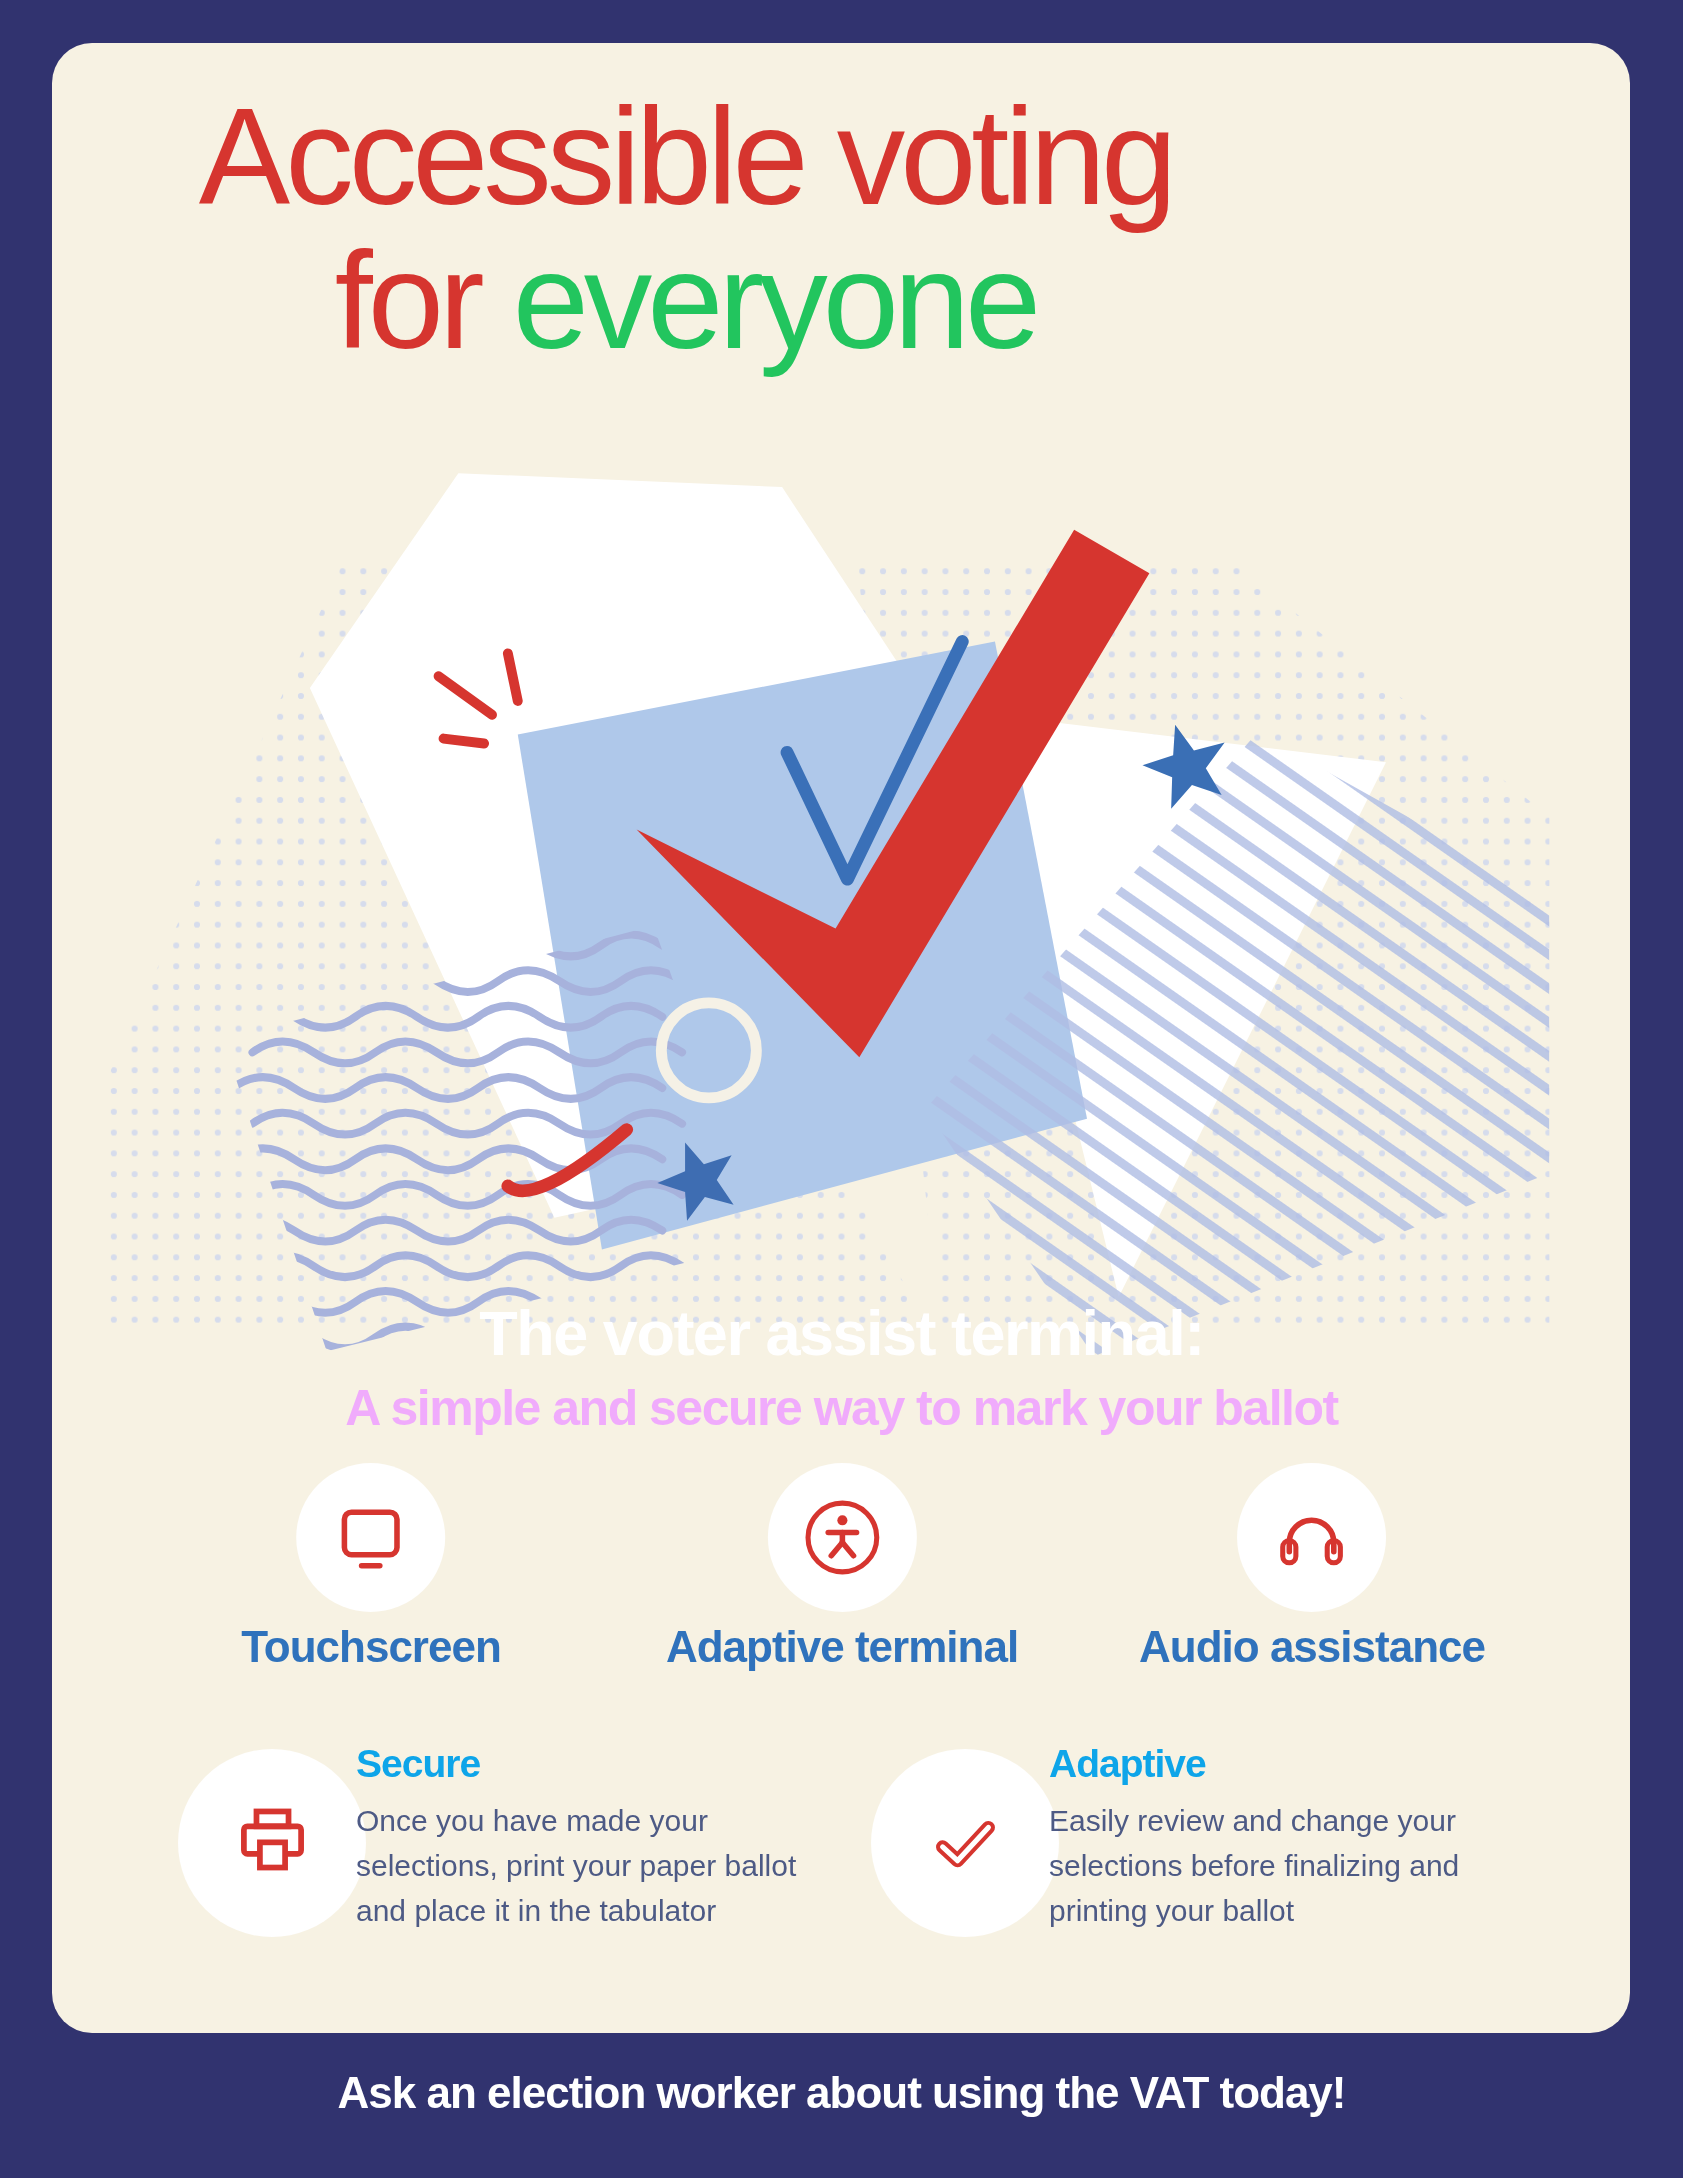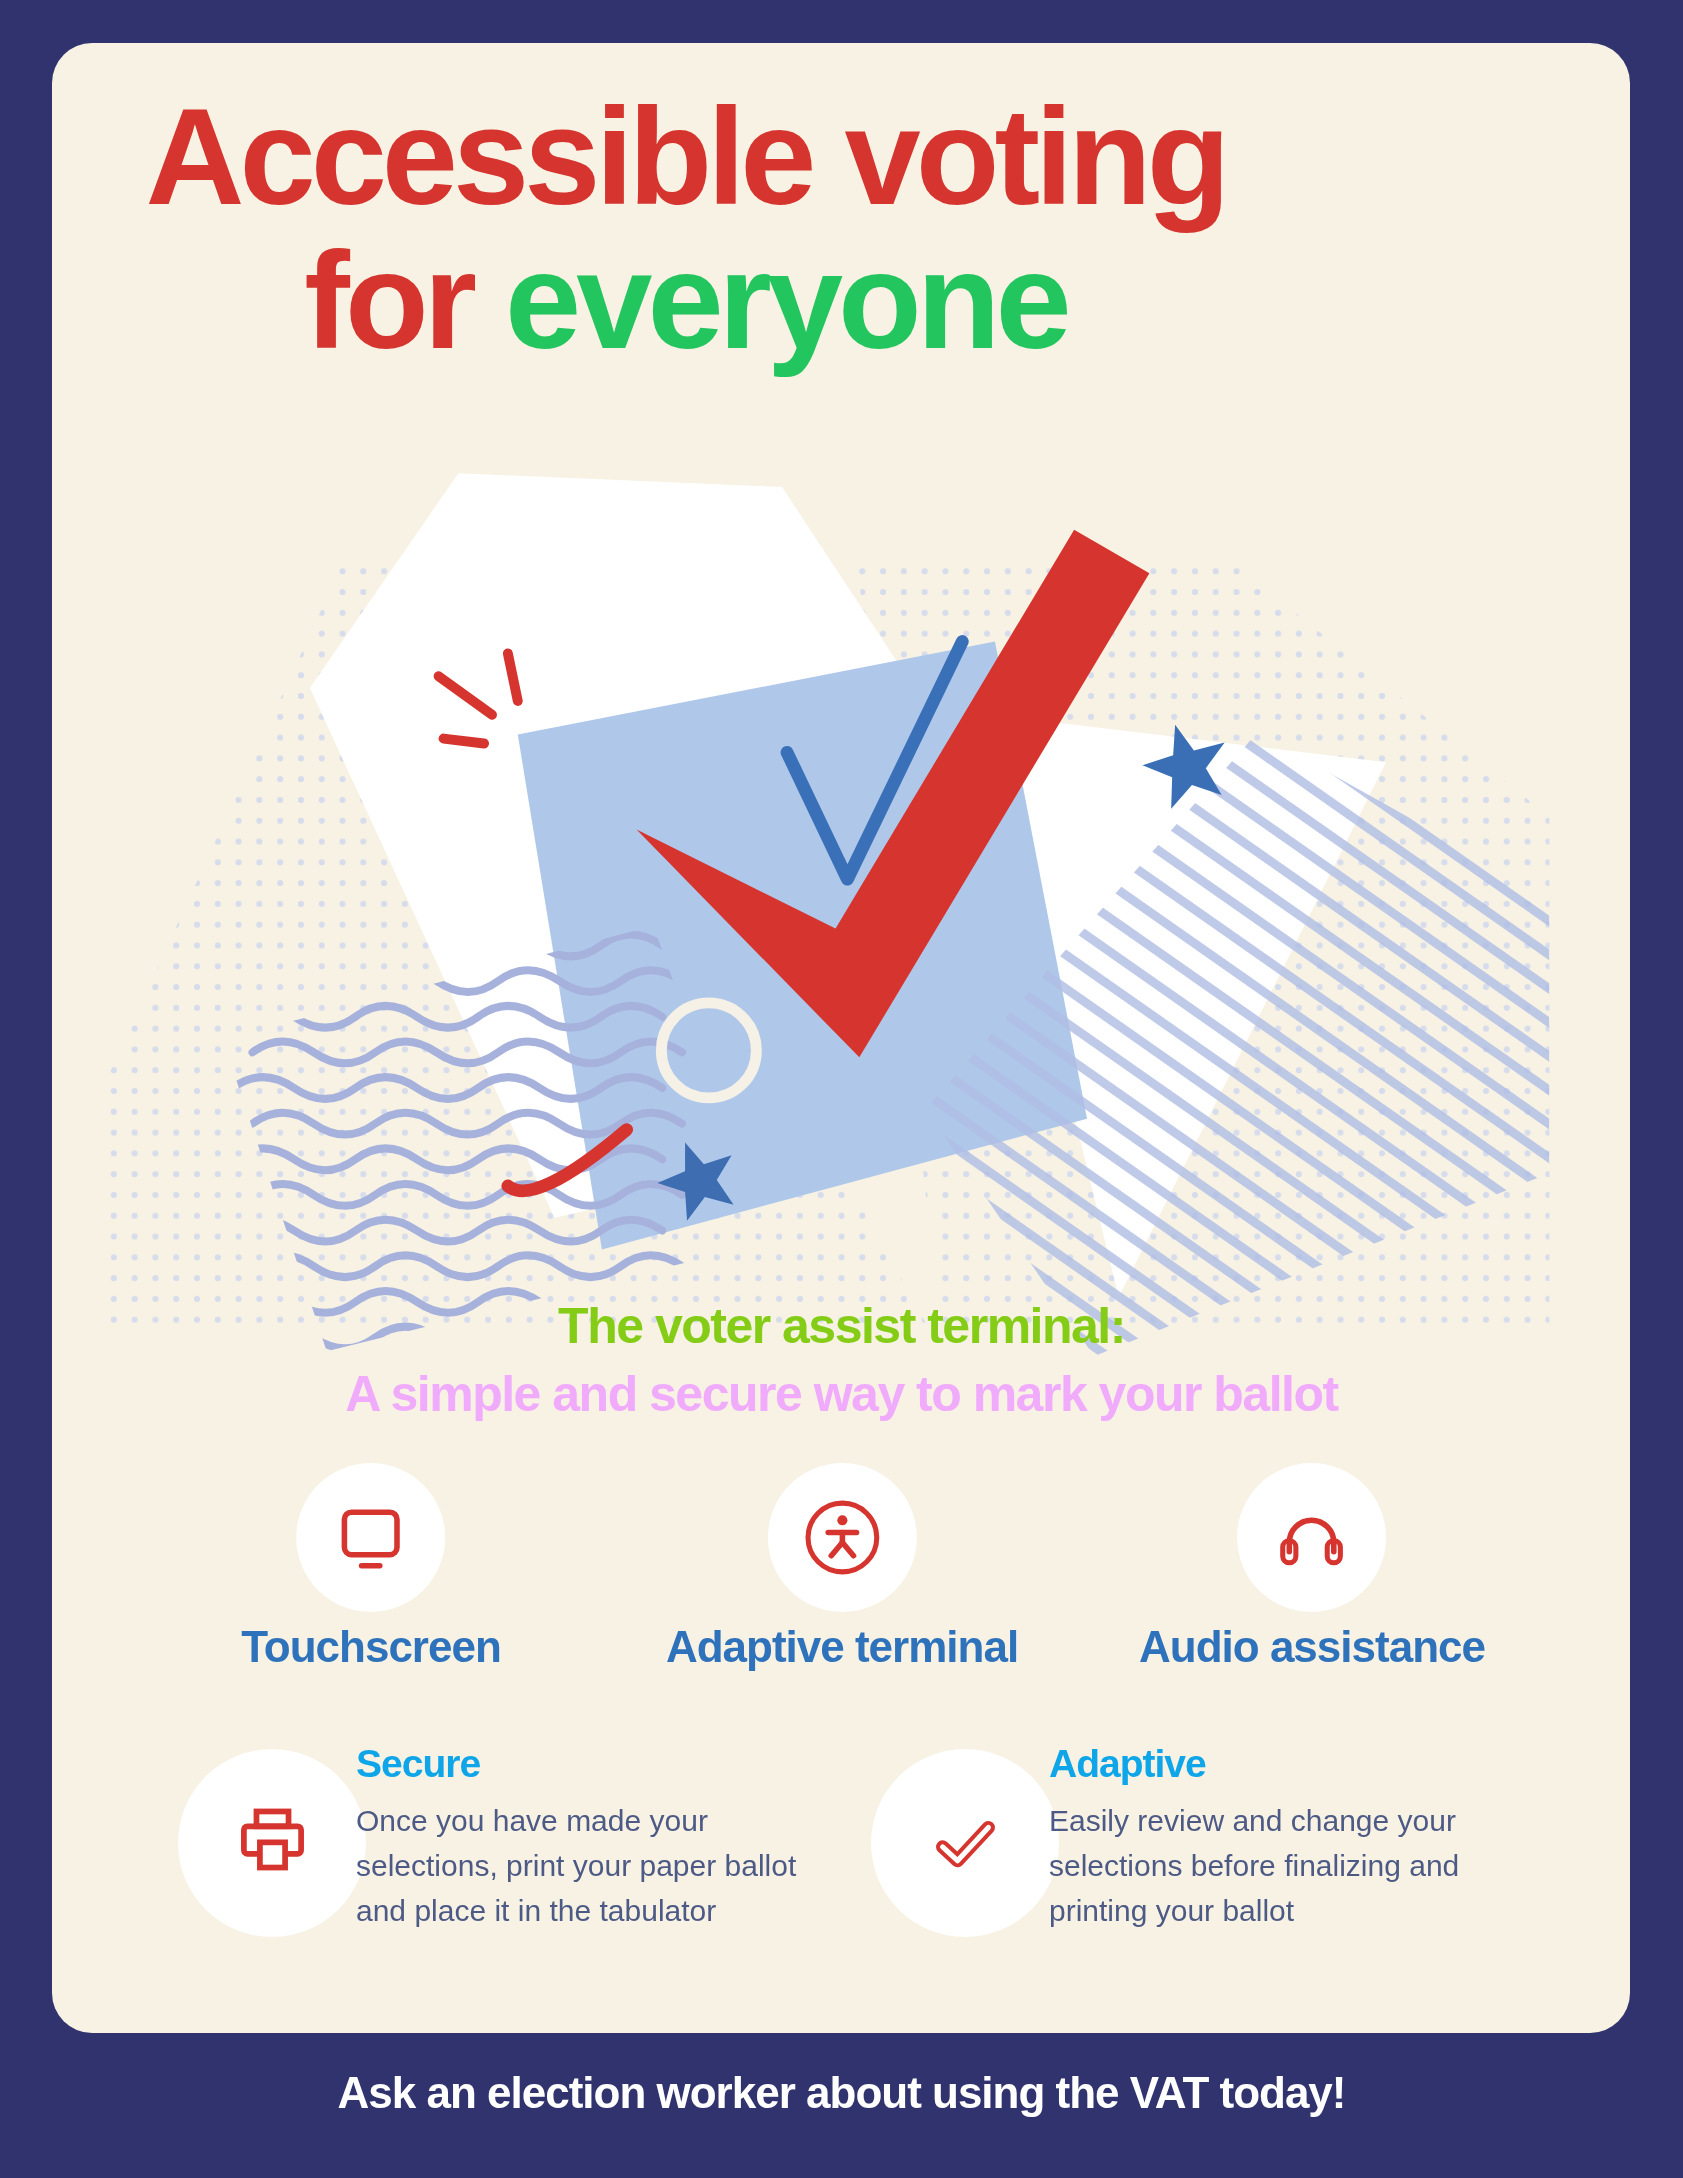--- a/index.html
+++ b/index.html
@@ -8,26 +8,26 @@
     background:#31336F;
     font-family:"Liberation Sans",sans-serif;
   }
   .card{
     position:absolute;left:52px;top:43px;width:1578px;height:1990px;
     background:#F7F2E3;border-radius:40px;
   }
   .illustration{position:absolute;left:0;top:0;width:1683px;height:2178px;pointer-events:none}
   .title{
     position:absolute;top:85px;left:0;width:1371px;margin:0;text-align:center;
-    font-size:137px;font-weight:bold;line-height:1.05;letter-spacing:-5px;
+    font-size:137px;font-weight:normal;line-height:1.05;letter-spacing:-5px;
     white-space:pre-line;color:#D6352F;
   }
   .title .blue{color:#22c55e}
   .subtitle{position:absolute;top:1297px;left:0;width:1683px;text-align:center;font-weight:bold;letter-spacing:-1.5px}
-  .subtitle .line1{font-size:50px;color:#84cc16;margin-bottom:10px}
+  .subtitle .line1{font-size:63px;color:#ffffff;margin-bottom:10px}
   .subtitle .line2{font-size:50px;color:#f0abfc}
   .bubble{
     border-radius:50%;
     background:radial-gradient(circle,#FFFFFF 70%,rgba(255,255,255,0) 92%);
     display:flex;align-items:center;justify-content:center;
   }
   .feature{position:absolute;top:1463px;transform:translateX(-50%);text-align:center}
   .feature .bubble{width:149px;height:149px;margin:0 auto}
   .feature .label{margin-top:10px;font-size:44px;font-weight:bold;color:#2F72BC;letter-spacing:-1px;white-space:nowrap}
   .f1{left:371px}.f2{left:842px}.f3{left:1312px}

